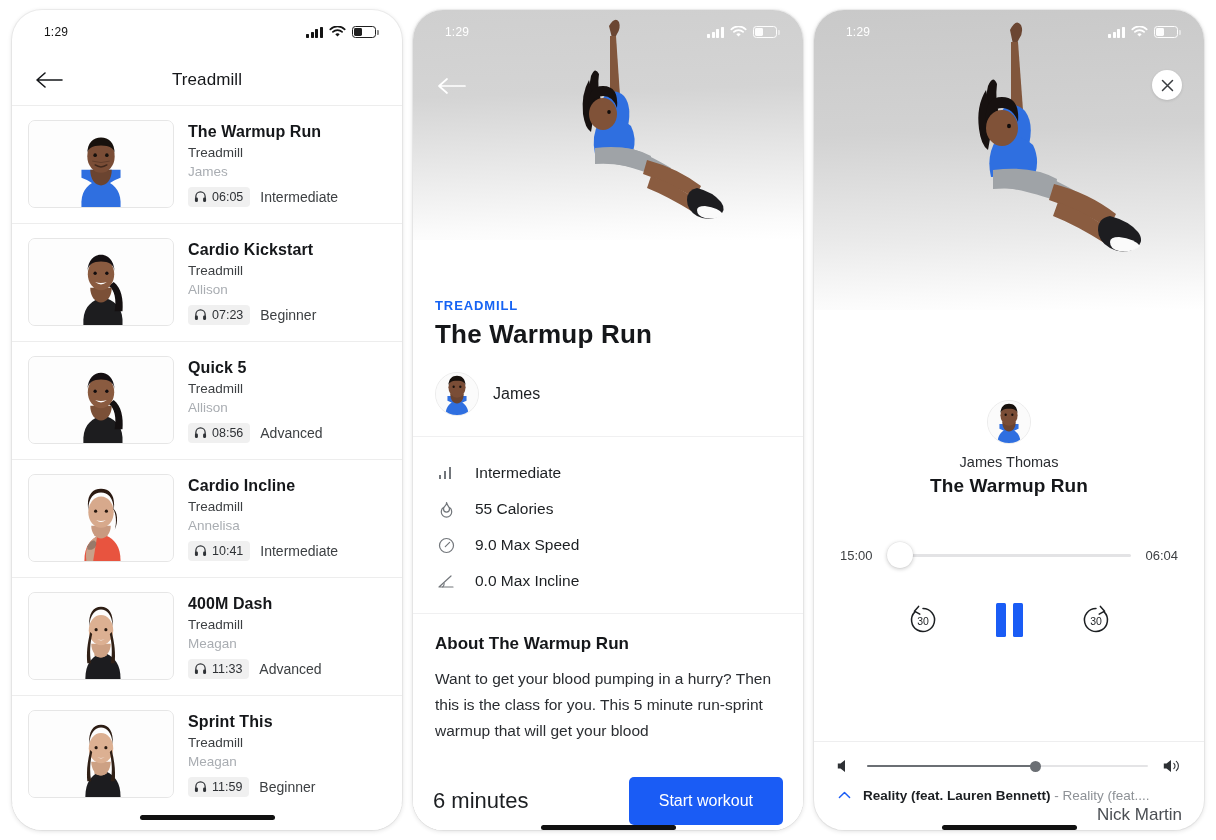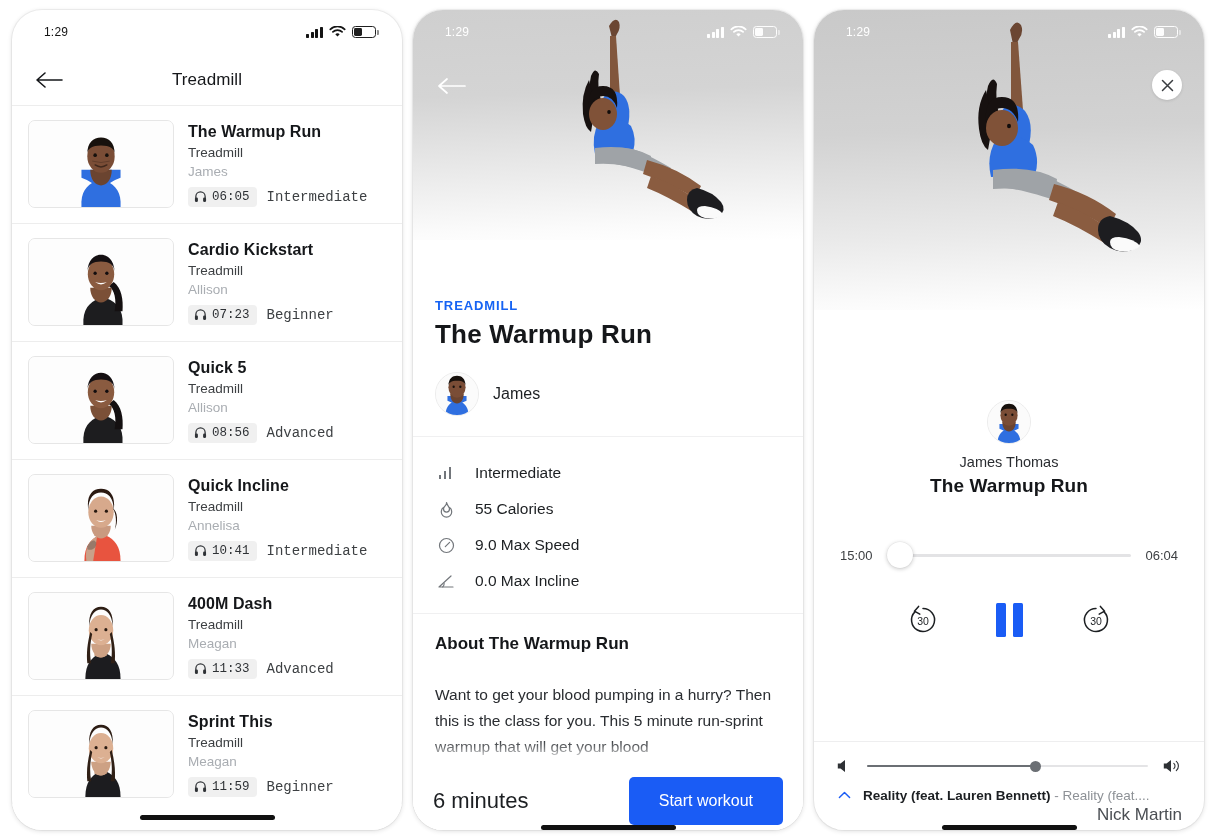--- a/index.html
+++ b/index.html
@@ -74,21 +74,21 @@
   .thumb {
     width: 146px; height: 88px; flex: 0 0 146px;
     border: 1px solid #e6e6e6; border-radius: 7px;
     overflow: hidden; position: relative; background: #fdfdfd;
   }
   .thumb svg { display:block; width:100%; height:100%; }
   .row-info { flex:1; min-width:0; padding-top: 1px; }
   .row-title { font-size: 16px; font-weight: bold; color: #15171a; letter-spacing:.1px; line-height:1.2; }
   .row-cat { font-size: 13.5px; color: #3d4043; margin-top: 4px; line-height:1.25; }
   .row-inst { font-size: 13.5px; color: #a9adb2; margin-top: 2px; line-height:1.25; }
-  .row-meta { display:flex; align-items:center; gap: 10px; margin-top: 6px; font-family: Liberation Mono, monospace; }
+  .row-meta { display:flex; align-items:center; gap: 10px; margin-top: 6px; }
   .badge {
     display:flex; align-items:center; gap:5px;
     background:#f0f0f0; border-radius: 4px;
     padding: 3px 7px 3px 6px;
     font-size: 12.5px; color:#2e3135; font-weight:500;
   }
   .badge svg { display:block; }
   .level { font-size: 14px; color:#3d4043; }
 
   .homebar-wrap { flex:0 0 26px; display:flex; align-items:center; justify-content:center; background:#fff; }
@@ -118,21 +118,21 @@
 
   .sect-div { height:1px; background:#f0f0f1; }
   .stats { padding: 18px 22px 14px 22px; }
   .stat { display:flex; align-items:center; gap: 18px; padding: 9px 0; }
   .stat-ico { width: 22px; flex:0 0 22px; display:flex; align-items:center; justify-content:center; color:#72767b; }
   .stat-ico svg { display:block; }
   .stat-txt { font-size: 15.5px; color:#1c1f22; }
 
   .about { padding: 20px 22px 0 22px; }
   .about-h { font-size: 17px; font-weight:bold; color:#15171a; }
-  .about-p { font-size: 15.5px; color:#2a2d31; line-height: 1.68; margin-top: 28px; }
+  .about-p { font-size: 15.5px; color:#2a2d31; line-height: 1.68; margin-top: 12px; }
 
   .actionbar {
     position:absolute; bottom:0; left:0; right:0; z-index: 8;
     background:#fff; box-shadow: 0 -7px 14px rgba(255,255,255,.96), 0 -14px 16px rgba(255,255,255,.8);
     padding: 12px 20px 0 20px;
   }
   .action-inner { display:flex; align-items:center; justify-content:space-between; }
   .mins { font-size: 22px; color:#1c1f22; }
   .start-btn {
     background:#1a5cf5; color:#fff; border:none;
@@ -332,21 +332,21 @@
             <ellipse cx="73" cy="38" rx="13" ry="16" fill="#d7a98c"></ellipse>
             <path d="M60 36c0-13 6-18 13-18s13 5 13 18c2-14-3-22-13-22s-15 8-13 22z" fill="#2b1a12"></path>
             <path d="M85 34c4 6 4 16 2 22 4-8 3-19 -2-22z" fill="#2b1a12"></path>
             <ellipse cx="67.5" cy="37" rx="1.6" ry="1.7" fill="#271810"></ellipse>
             <ellipse cx="78.5" cy="37" rx="1.6" ry="1.7" fill="#271810"></ellipse>
             <path d="M68 46q5 4 10 0q-5 2 -10 0z" fill="#fff"></path>
             <path d="M59 73c3-6 7-8 9-4 1 5-4 9-9 7z" fill="#6f5a50" opacity=".55"></path>
           </svg>
         </div>
         <div class="row-info">
-          <div class="row-title">Quick Incline</div>
+          <div class="row-title">Cardio Incline</div>
           <div class="row-cat">Treadmill</div>
           <div class="row-inst">Annelisa</div>
           <div class="row-meta">
             <span class="badge">
               <svg width="13" height="13" viewBox="0 0 14 14">
                 <path d="M2 9V7a5 5 0 0 1 10 0v2" stroke="#2e3135" stroke-width="1.3" fill="none" stroke-linecap="round"></path>
                 <rect x="1" y="8" width="3.2" height="5" rx="1.5" fill="#2e3135"></rect>
                 <rect x="9.8" y="8" width="3.2" height="5" rx="1.5" fill="#2e3135"></rect>
               </svg>
               <span>10:41</span>

